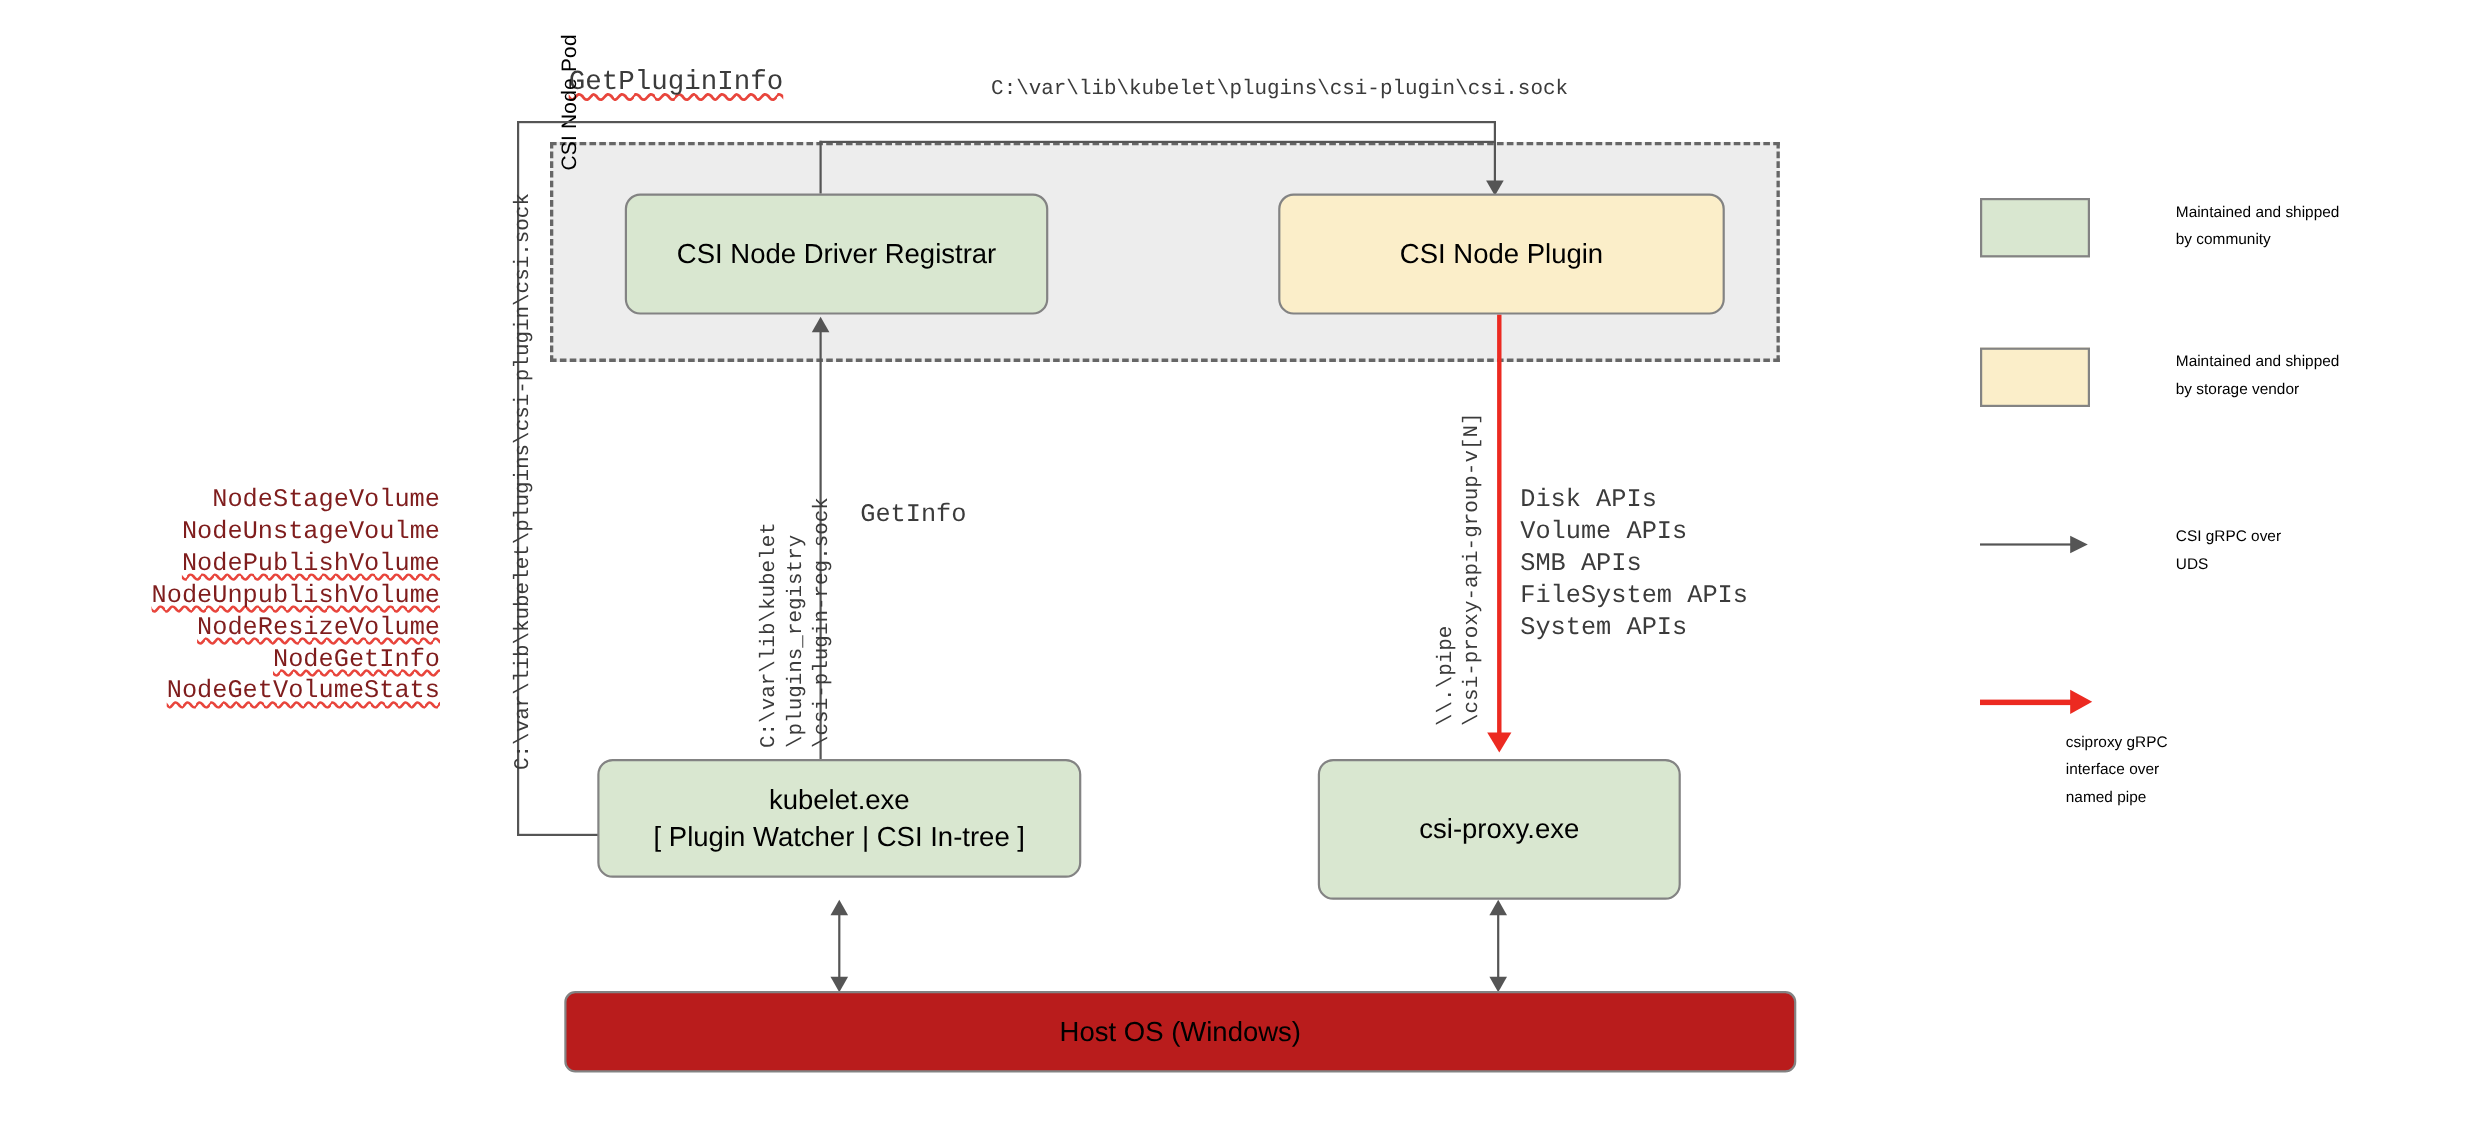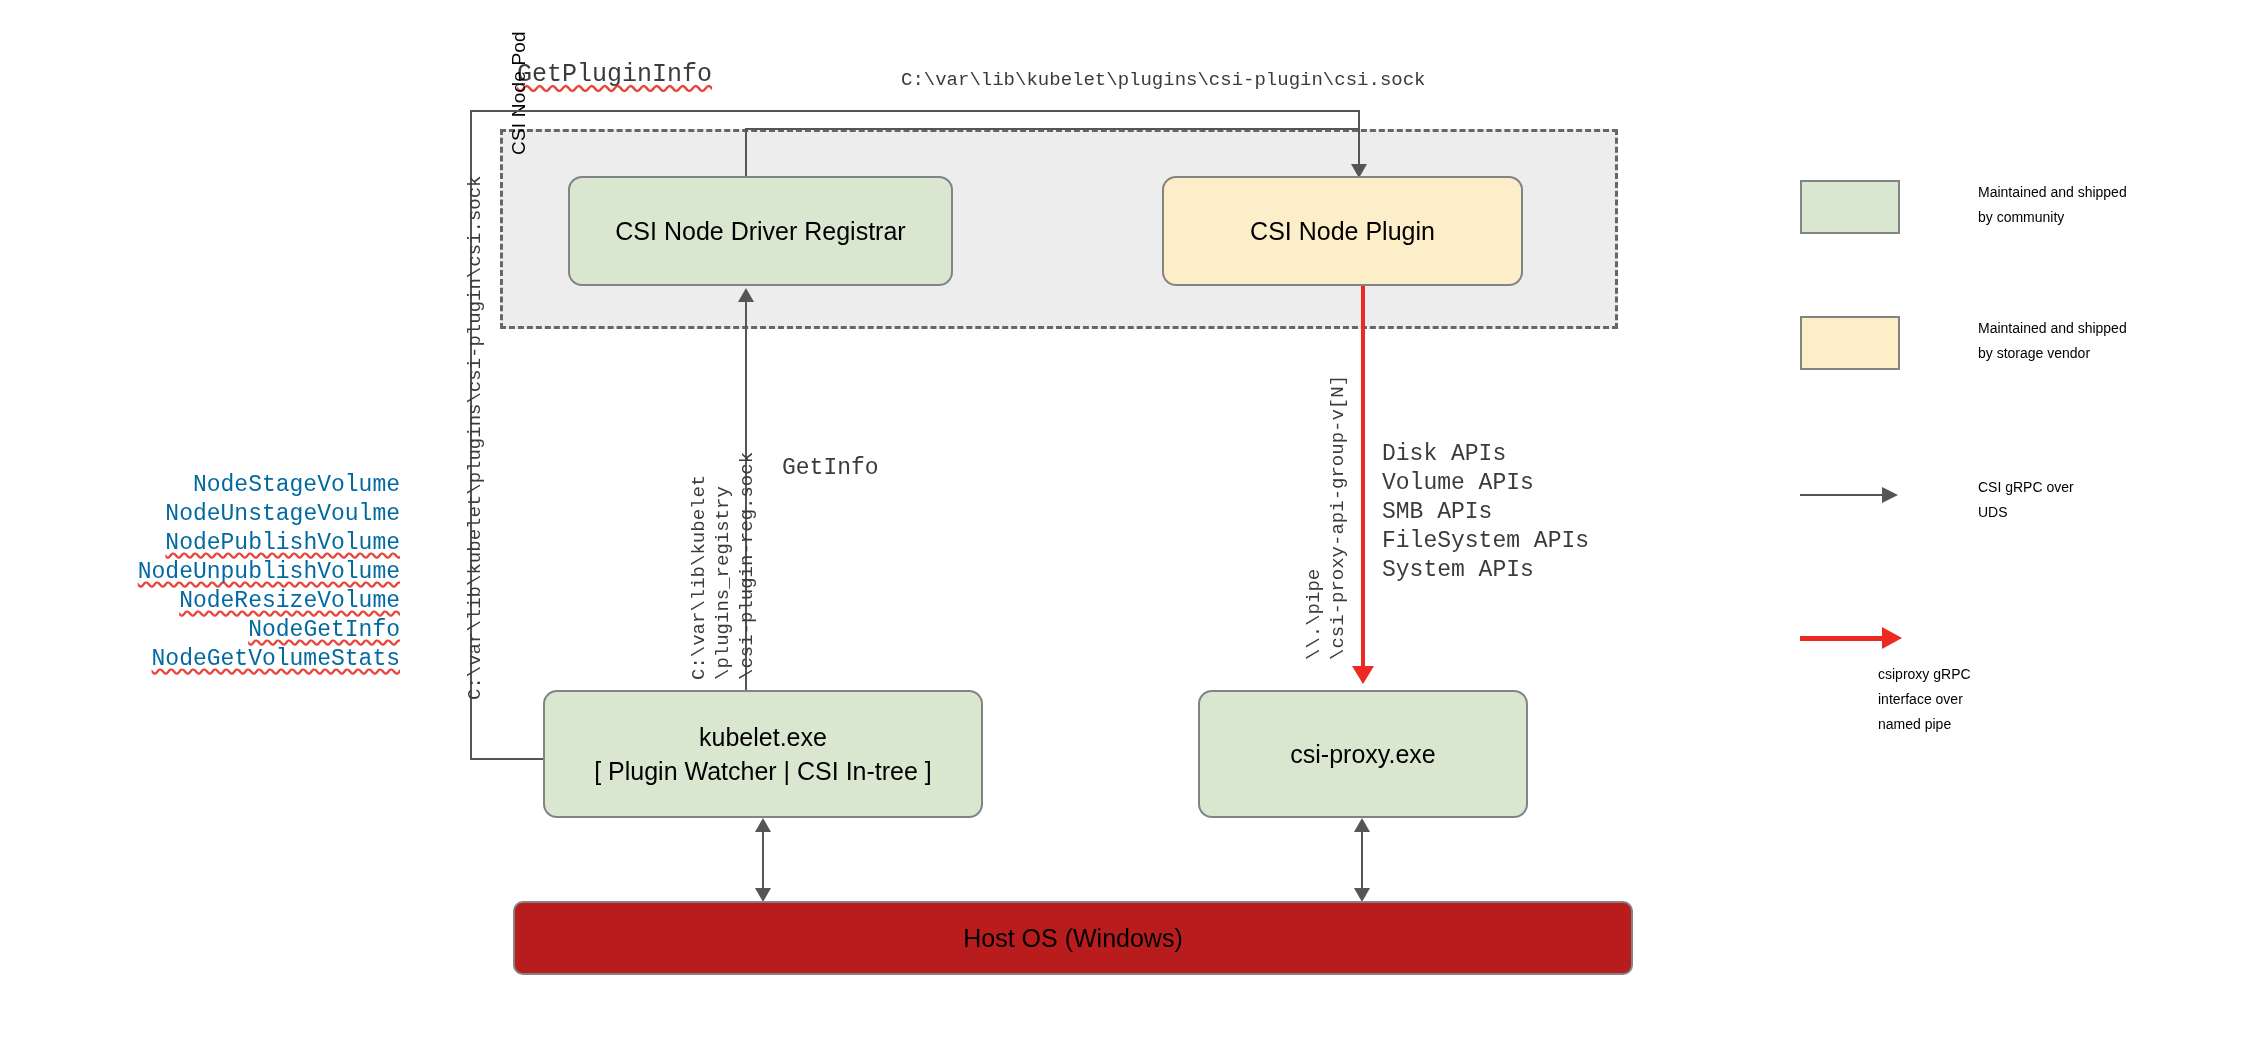--- a/index.html
+++ b/index.html
@@ -52,22 +52,22 @@
     text-align: center;
     font-size: 25px;
     color: #000000;
     line-height: 1.36;
   }
   .green  { background: #d9e7d0; }
   .yellow { background: #fbeec9; }
   .blue   { background: #b91c1c; }
 
   #box-registrar { left: 568px;  top: 176px; width: 385px; height: 110px; }
-  #box-plugin    { left: 1162px; top: 176px; width: 361px; height: 110px; }
-  #box-kubelet   { left: 543px;  top: 690px; width: 440px; height: 128px; }
+  #box-plugin    { left: 1162px; top: 176px; width: 406px; height: 110px; }
+  #box-kubelet   { left: 543px;  top: 690px; width: 440px; height: 108px; }
   #box-proxy     { left: 1198px; top: 690px; width: 330px; height: 128px; }
   #box-hostos {
     left: 513px; top: 901px; width: 1120px; height: 74px;
     border-radius: 10px; font-size: 25px;
   }
 
   
   .hline { position: absolute; height: 2px; background: #555555; }
   .vline { position: absolute; width: 2px; background: #555555; }
   .rline { background: #ec2a21 !important; }
@@ -116,22 +116,21 @@
   
   #node-api-list {
     position: absolute;
     left: 110px;
     top: 440px;
     width: 290px;
     text-align: right;
     font-family: "Liberation Mono", monospace;
     font-size: 23px;
     line-height: 29px;
-    color: #0369a1;
-    margin-top: 31px;
+    color: #7f1d1d;
   }
   #node-api-list div { white-space: nowrap; }
 
   
   #proxy-api-list {
     position: absolute;
     left: 1382px;
     top: 440px;
     font-family: "Liberation Mono", monospace;
     font-size: 23px;

